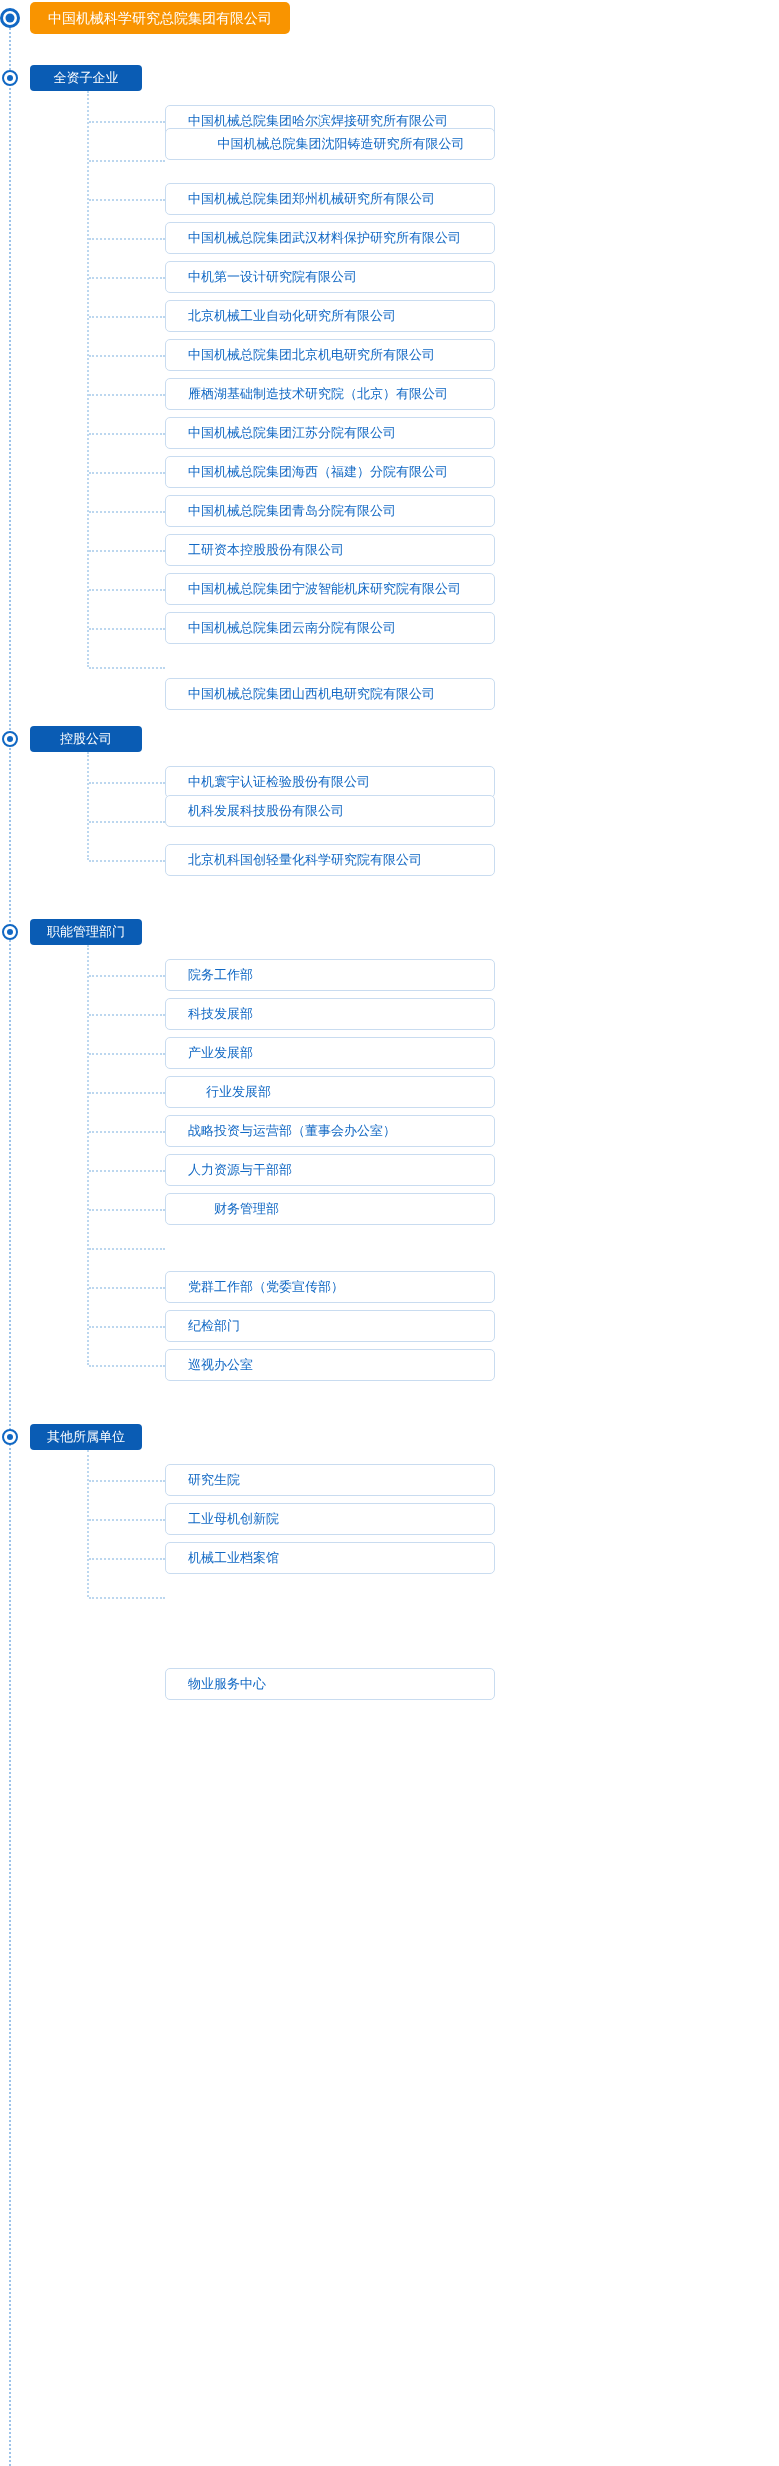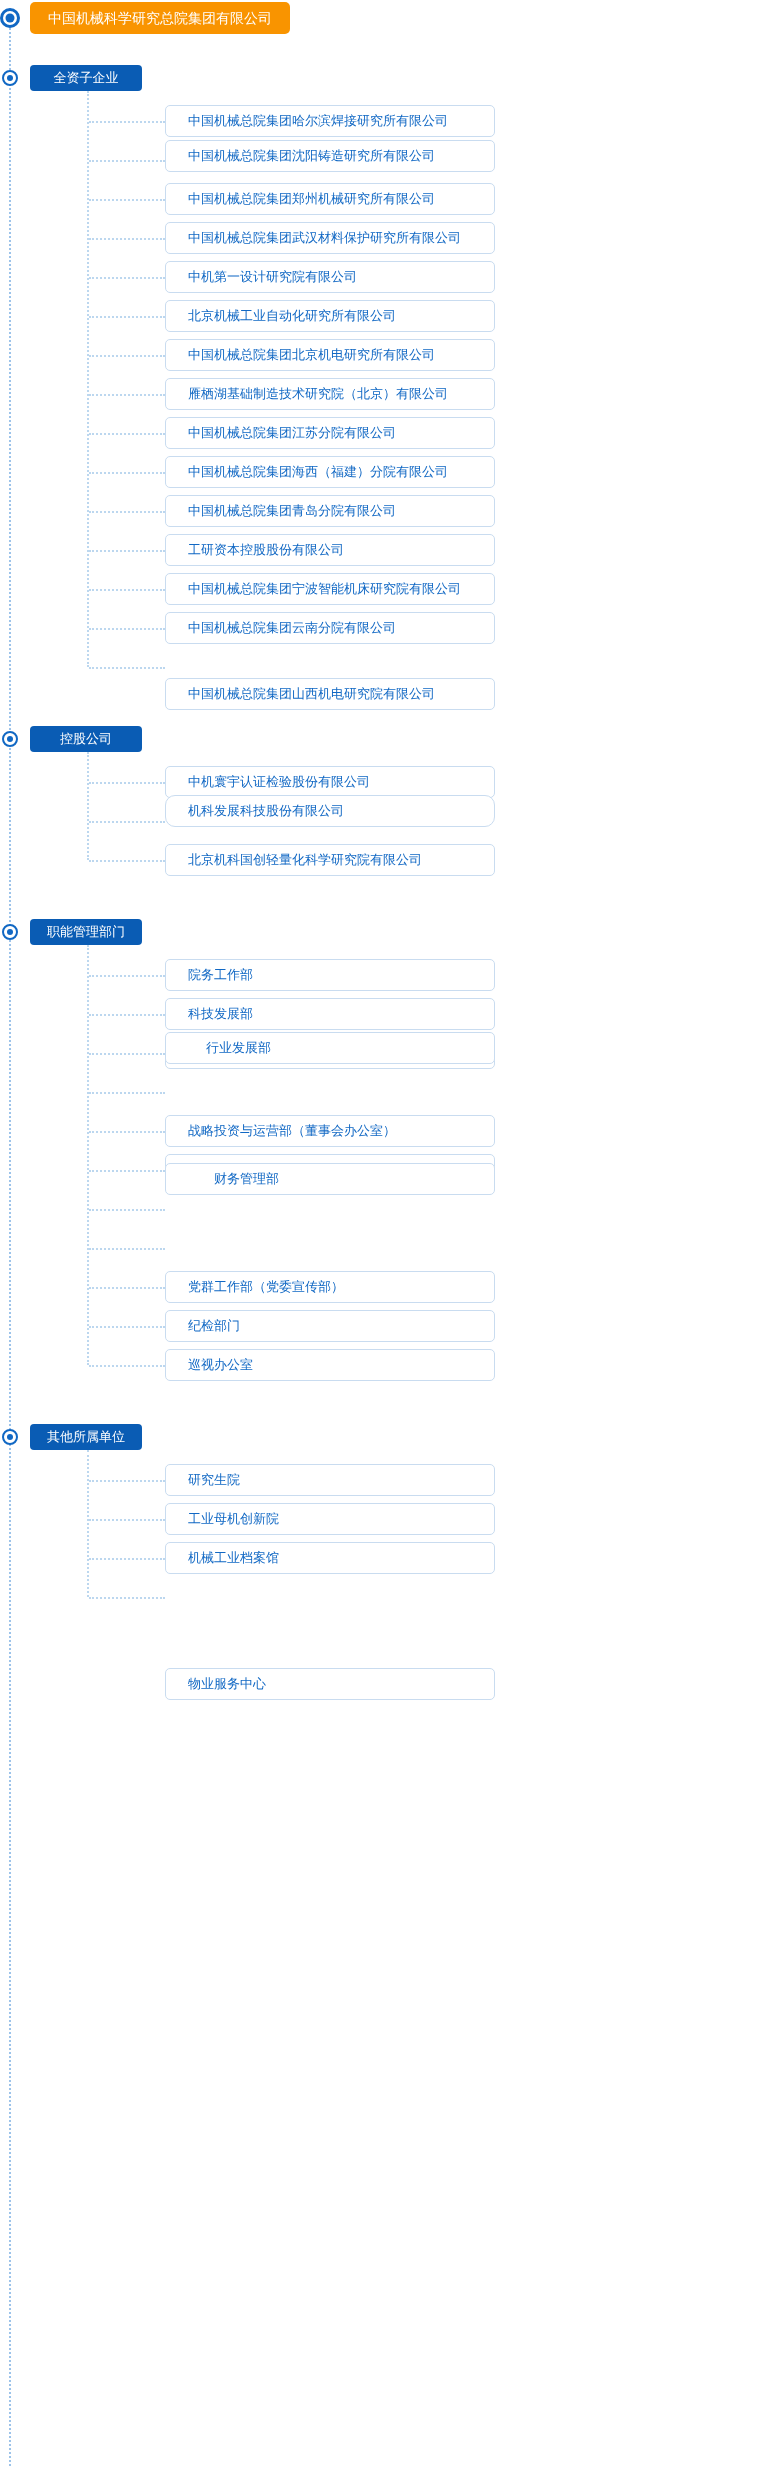--- a/index.html
+++ b/index.html
@@ -118,21 +118,21 @@
 
 <div id="tree">
     <div class="trunk-main" style="top: 28px; height: 2438px;"></div>
     <div class="ring big" style="top: 8px;"></div>
     <div class="root-node" style="top: 2px;">中国机械科学研究总院集团有限公司</div>
     <div class="ring" style="top: 70px;"></div>
     <div class="section-node" style="top: 65px;">全资子企业</div>
     <div class="connector" style="top: 121px; width: 76px;"></div>
     <div class="leaf" style="top: 105px;">中国机械总院集团哈尔滨焊接研究所有限公司</div>
     <div class="connector" style="top: 160px; width: 76px;"></div>
-    <div class="leaf" style="top: 140px;">中国机械总院集团沈阳铸造研究所有限公司</div>
+    <div class="leaf" style="top: 128px; text-align: center;">中国机械总院集团沈阳铸造研究所有限公司</div>
     <div class="connector" style="top: 199px; width: 76px;"></div>
     <div class="leaf" style="top: 183px;">中国机械总院集团郑州机械研究所有限公司</div>
     <div class="connector" style="top: 238px; width: 76px;"></div>
     <div class="leaf" style="top: 222px;">中国机械总院集团武汉材料保护研究所有限公司</div>
     <div class="connector" style="top: 277px; width: 76px;"></div>
     <div class="leaf" style="top: 261px;">中机第一设计研究院有限公司</div>
     <div class="connector" style="top: 316px; width: 76px;"></div>
     <div class="leaf" style="top: 300px;">北京机械工业自动化研究所有限公司</div>
     <div class="connector" style="top: 355px; width: 76px;"></div>
     <div class="leaf" style="top: 339px;">中国机械总院集团北京机电研究所有限公司</div>
@@ -151,40 +151,40 @@
     <div class="connector" style="top: 628px; width: 76px;"></div>
     <div class="leaf" style="top: 612px;">中国机械总院集团云南分院有限公司</div>
     <div class="connector" style="top: 667px; width: 76px;"></div>
     <div class="leaf" style="top: 678px; padding-left: 22px;">中国机械总院集团山西机电研究院有限公司</div>
     <div class="trunk-sub" style="top: 91px; height: 576px;"></div>
     <div class="ring" style="top: 731px;"></div>
     <div class="section-node" style="top: 726px;">控股公司</div>
     <div class="connector" style="top: 782px; width: 76px;"></div>
     <div class="leaf" style="top: 766px;">中机寰宇认证检验股份有限公司</div>
     <div class="connector" style="top: 821px; width: 76px;"></div>
-    <div class="leaf" style="top: 795px; border-radius: 10px;">机科发展科技股份有限公司</div>
+    <div class="leaf" style="top: 795px;">机科发展科技股份有限公司</div>
     <div class="connector" style="top: 860px; width: 76px;"></div>
     <div class="leaf" style="top: 844px;">北京机科国创轻量化科学研究院有限公司</div>
     <div class="trunk-sub" style="top: 752px; height: 108px;"></div>
     <div class="ring" style="top: 924px;"></div>
     <div class="section-node" style="top: 919px;">职能管理部门</div>
     <div class="connector" style="top: 975px; width: 76px;"></div>
     <div class="leaf" style="top: 959px;">院务工作部</div>
     <div class="connector" style="top: 1014px; width: 76px;"></div>
     <div class="leaf" style="top: 998px;">科技发展部</div>
     <div class="connector" style="top: 1053px; width: 76px;"></div>
     <div class="leaf" style="top: 1037px;">产业发展部</div>
     <div class="connector" style="top: 1092px; width: 76px;"></div>
-    <div class="leaf" style="top: 1032px; padding-left: 40px;">行业发展部</div>
+    <div class="leaf" style="top: 1076px; padding-left: 40px;">行业发展部</div>
     <div class="connector" style="top: 1131px; width: 76px;"></div>
     <div class="leaf" style="top: 1115px;">战略投资与运营部（董事会办公室）</div>
     <div class="connector" style="top: 1170px; width: 76px;"></div>
     <div class="leaf" style="top: 1154px;">人力资源与干部部</div>
     <div class="connector" style="top: 1209px; width: 76px;"></div>
-    <div class="leaf" style="top: 1163px; padding-left: 48px;">财务管理部</div>
+    <div class="leaf" style="top: 1193px; padding-left: 48px;">财务管理部</div>
     <div class="connector" style="top: 1248px; width: 76px;"></div>
     <div class="connector" style="top: 1287px; width: 76px;"></div>
     <div class="leaf" style="top: 1271px;">党群工作部（党委宣传部）</div>
     <div class="connector" style="top: 1326px; width: 76px;"></div>
     <div class="leaf" style="top: 1310px;">纪检部门</div>
     <div class="connector" style="top: 1365px; width: 76px;"></div>
     <div class="leaf" style="top: 1349px;">巡视办公室</div>
     <div class="trunk-sub" style="top: 945px; height: 420px;"></div>
     <div class="ring" style="top: 1429px;"></div>
     <div class="section-node" style="top: 1424px;">其他所属单位</div>

